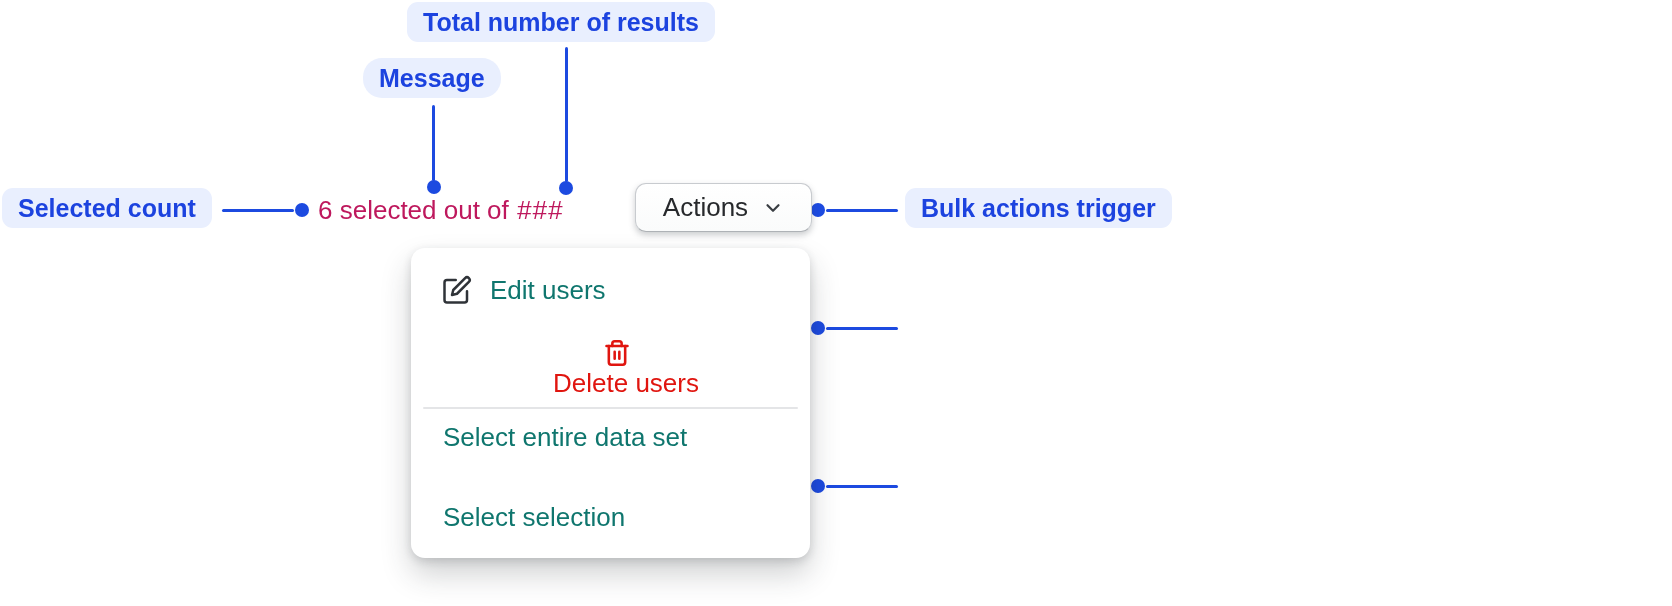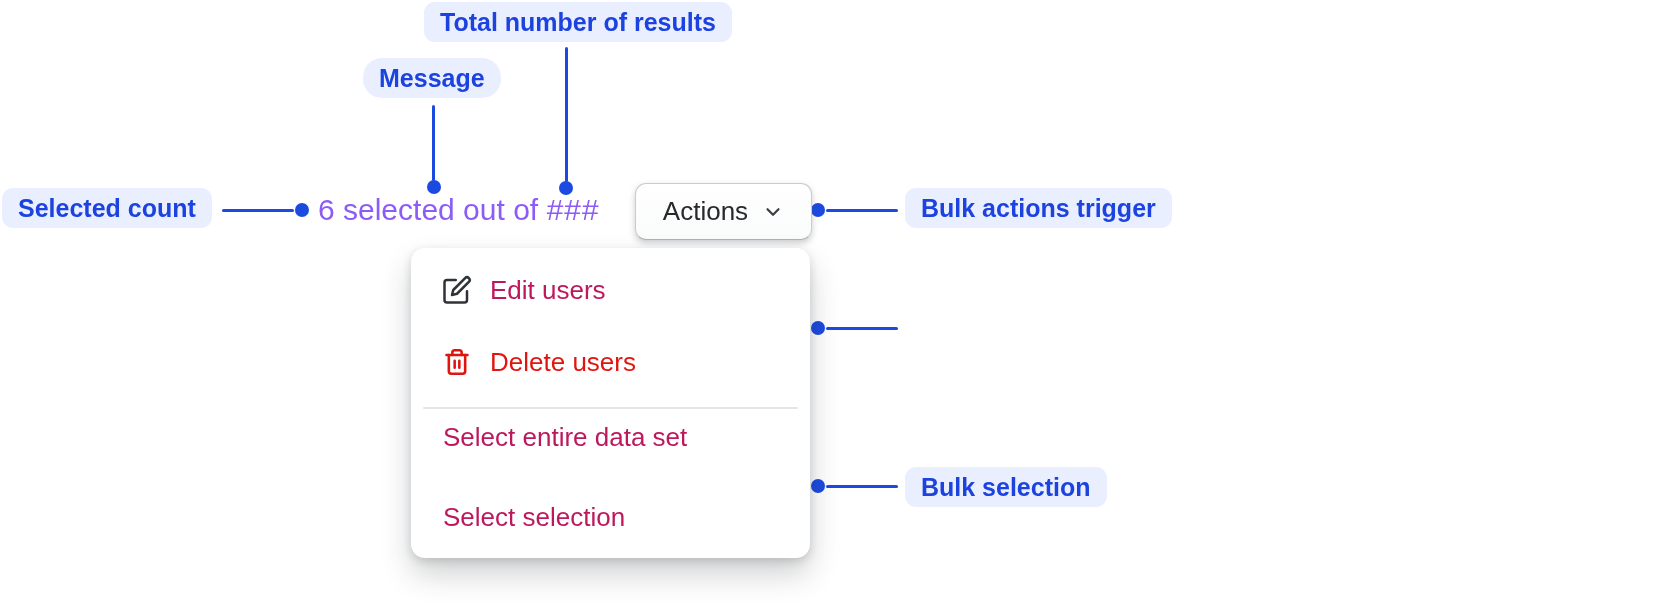--- a/index.html
+++ b/index.html
@@ -13,60 +13,59 @@
     background:#E9EFFE;color:#1C43DF;border-radius:11px;
     font-size:25px;font-weight:600;white-space:nowrap;
   }
   
   .hline{position:absolute;height:3px;background:#1C4AE0;border-radius:2px;}
   .vline{position:absolute;width:3px;background:#1C4AE0;border-radius:2px;}
   .dot{position:absolute;width:14px;height:14px;border-radius:50%;background:#1C4AE0;}
   
   .msg{
     position:absolute;left:318px;top:190px;height:40px;line-height:40px;
-    font-size:30px;color:#8b5cf6;white-space:nowrap;
+    font-size:26px;color:#be185d;white-space:nowrap;
   }
   .msg .hash{font-style:italic;margin-left:8px;letter-spacing:1px;}
   
   .actions-btn{
-    position:absolute;left:635px;top:183px;width:177px;height:57px;
+    position:absolute;left:635px;top:183px;width:177px;height:49px;
     background:linear-gradient(#ffffff,#fafbfb);
     border:1px solid #C8CBCF;border-bottom-color:#AEB2B6;border-radius:11px;
     box-shadow:0 3px 6px rgba(70,75,82,0.28);
     display:flex;align-items:center;justify-content:center;gap:14px;
     font-size:26px;color:#27292C;font-weight:500;cursor:pointer;box-sizing:border-box;
   }
   
   .menu{
     position:absolute;left:411px;top:248px;width:399px;height:310px;
     background:#ffffff;border-radius:14px;
     box-shadow:0 3px 8px rgba(40,45,52,0.16),0 16px 30px rgba(40,45,52,0.22);
   }
   .menu-item{
     position:absolute;left:0;right:0;height:48px;display:flex;align-items:center;
-    padding-left:31px;font-size:26px;color:#be185d;cursor:pointer;box-sizing:border-box;
+    padding-left:31px;font-size:26px;color:#0f766e;cursor:pointer;box-sizing:border-box;
     white-space:nowrap;
   }
   .menu-item .ico{width:30px;height:30px;margin-right:18px;display:flex;align-items:center;justify-content:center;flex:0 0 30px;}
-  .menu-item.critical{color:#E0150F;}
+  .menu-item.critical{color:#E0150F;flex-direction:column;}
   .menu-item.plain{padding-left:32px;}
   .menu-divider{
     position:absolute;left:12px;right:12px;top:159px;height:2px;background:#E4E5E7;border-radius:1px;
   }
 </style>
 </head>
 <body>
 
 <div class="canvas">
 
-  <div class="pill" style="left:424px;top:2px;">Total number of results</div>
+  <div class="pill" style="left:407px;top:2px;">Total number of results</div>
   <div class="pill" style="left:363px;top:58px;border-radius:19px;">Message</div>
   <div class="pill" style="left:2px;top:188px;">Selected count</div>
   <div class="pill" style="left:905px;top:188px;">Bulk actions trigger</div>
-  <div class="pill" style="left:905px;top:467px;">Bulk selection</div>
 
   <div class="vline" style="left:565px;top:47px;height:135px;"></div>
   <div class="vline" style="left:432px;top:105px;height:76px;"></div>
   <div class="hline" style="left:222px;top:209px;width:72px;"></div>
   <div class="hline" style="left:826px;top:209px;width:72px;"></div>
   <div class="hline" style="left:826px;top:327px;width:72px;"></div>
   <div class="hline" style="left:826px;top:485px;width:72px;"></div>
 
   <div class="dot" style="left:559px;top:181px;"></div>
   <div class="dot" style="left:427px;top:180px;"></div>

